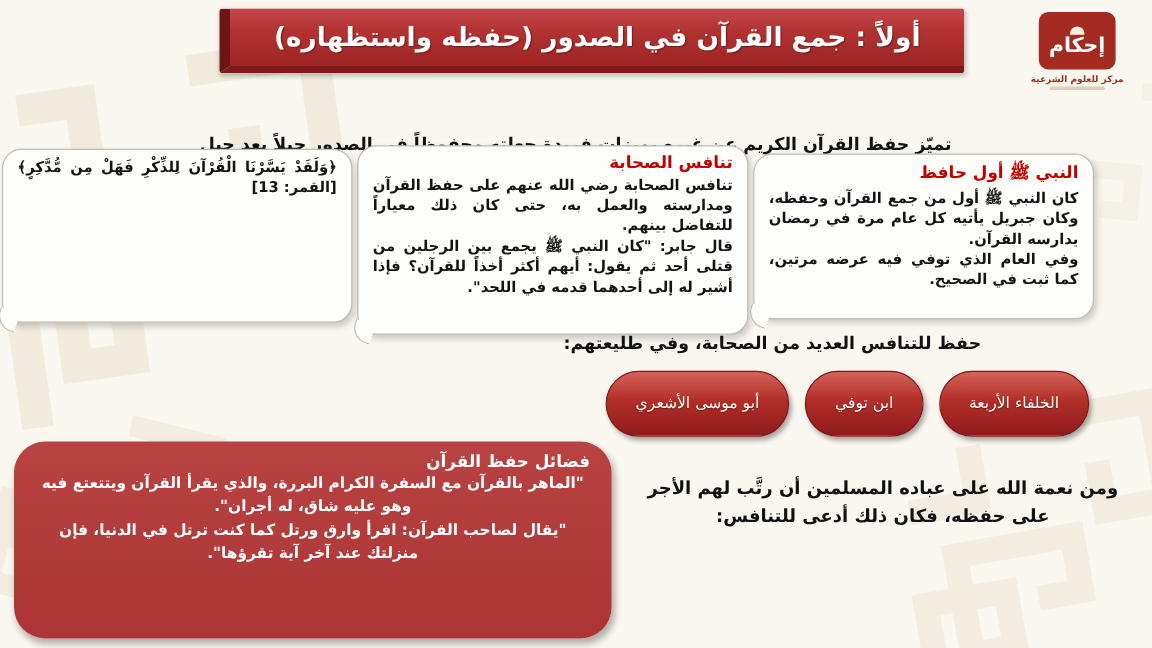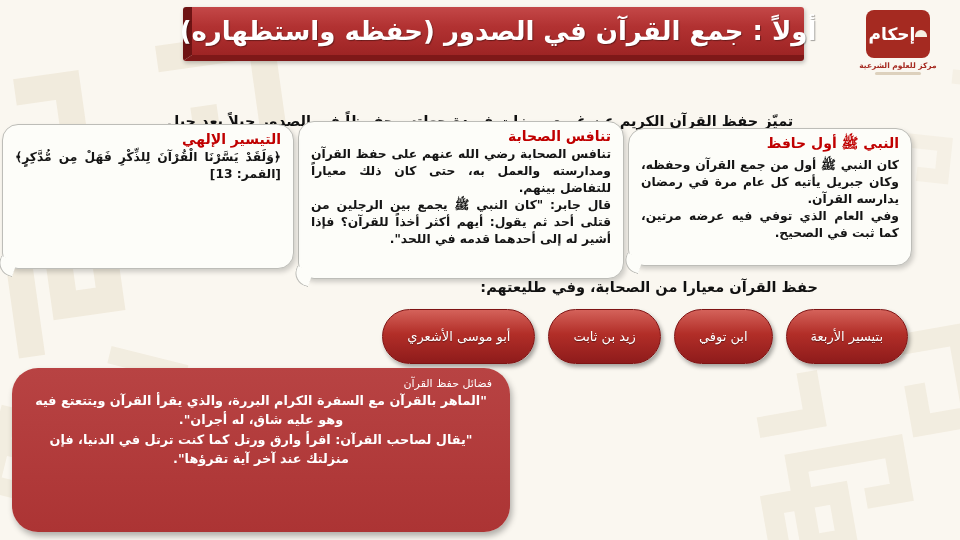--- a/index.html
+++ b/index.html
@@ -21,29 +21,29 @@
   .banner{
     position:absolute;left:183px;top:7px;width:612px;height:48px;
     background:linear-gradient(180deg,#C44848 0%,#B23232 40%,#9E2424 100%);
     border-left:9px solid #6E1414;
     border-bottom:6px solid #7E1818;
     border-radius:3px;
     display:flex;align-items:center;justify-content:center;
     box-shadow:1px 2px 4px rgba(0,0,0,.25);
   }
   .banner-title{
-    color:#fff;font-weight:bold;font-size:26px;white-space:nowrap;
+    color:#fff;font-weight:bold;font-size:22px;white-space:nowrap;
     text-shadow:1px 1px 1px rgba(0,0,0,.35);
   }
   
   .logo{position:absolute;right:16px;top:10px;width:92px;text-align:center;}
   .logo-badge{
     width:64px;height:48px;margin:0 auto;
     background:#A52A21;border-radius:8px;
-    display:flex;align-items:center;justify-content:center;
+    display:flex;flex-direction:column;align-items:center;justify-content:center;
     position:relative;
   }
   .logo-dome{
     width:12px;height:7px;background:#F6EFE2;
     border-radius:6px 6px 0 0;margin-bottom:1px;
   }
   .logo-word{color:#fff;font-weight:bold;font-size:17px;line-height:1;}
   .logo-sub{color:#A52A21;font-weight:bold;font-size:7.5px;margin-top:3px;}
   .logo-tagline{
     height:3px;width:46px;margin:2px auto 0;
@@ -101,21 +101,21 @@
   }
   
   .virtues{
     position:absolute;left:12px;top:368px;width:498px;height:164px;
     background:linear-gradient(180deg,#B84343 0%,#AC3434 100%);
     border-radius:26px;
     box-shadow:2px 4px 6px rgba(0,0,0,.3);
     color:#fff;box-sizing:border-box;
     padding:9px 18px 8px;
   }
-  .virtues-title{font-weight:normal;font-size:11px;margin:0;text-align:right;}
+  .virtues-title{font-weight:bold;font-size:14px;margin:0;text-align:right;}
   .virtues-intro{font-weight:bold;font-size:13px;margin:2px 0 0;text-align:right;}
   .virtues-hadith{font-weight:bold;font-size:12.8px;margin:2px 0 0;text-align:center;line-height:1.45;}
 </style>
 </head>
 <body>
 
 <div class="slide">
 
   <svg class="ornament" style="left:-15px;top:35px;width:330px;height:330px;transform:rotate(-8deg);" viewBox="0 0 100 100">
     <path d="M8 92 V60 H34 V78 H20 V46 H58 V64 H44 M58 8 H90 V40 H70 V24 M8 30 H30 V12 H14" fill="none" stroke="#EBE2CE" stroke-width="8"></path>
@@ -155,35 +155,34 @@
 
   <div class="card card-prophet">
     <div class="card-title">النبي ﷺ أول حافظ</div>
     <div class="card-body">
       <p>كان النبي ﷺ أول من جمع القرآن وحفظه، وكان جبريل يأتيه كل عام مرة في رمضان يدارسه القرآن.</p>
       <p>وفي العام الذي توفي فيه عرضه مرتين، كما ثبت في الصحيح.</p>
     </div>
   </div>
 
   <div class="card card-ease">
-    <div class="card-title">التيسير الإلهي</div>
     <div class="card-body">
       <p>﴿وَلَقَدْ يَسَّرْنَا الْقُرْآنَ لِلذِّكْرِ فَهَلْ مِن مُّدَّكِرٍ﴾ [القمر: 13]</p>
     </div>
   </div>
 
-  <div class="memorizers-line">حفظ القرآن معيارا من الصحابة، وفي طليعتهم:</div>
+  <div class="memorizers-line">حفظ للتنافس العديد من الصحابة، وفي طليعتهم:</div>
 
   <div class="pill-row">
-    <div class="pill">بتيسير الأربعة</div>
+    <div class="pill">الخلفاء الأربعة</div>
     <div class="pill">ابن توفي</div>
-    <div class="pill">زيد بن ثابت</div>
     <div class="pill">أبو موسى الأشعري</div>
   </div>
 
+  <div class="reward-note">ومن نعمة الله على عباده المسلمين أن رتَّب لهم الأجر على حفظه، فكان ذلك أدعى للتنافس:</div>
 
   <div class="virtues">
     <p class="virtues-title">فضائل حفظ القرآن</p>
     <p class="virtues-hadith">"الماهر بالقرآن مع السفرة الكرام البررة، والذي يقرأ القرآن ويتتعتع فيه وهو عليه شاق، له أجران".</p>
     <p class="virtues-hadith">"يقال لصاحب القرآن: اقرأ وارق ورتل كما كنت ترتل في الدنيا، فإن منزلتك عند آخر آية تقرؤها".</p>
   </div>
 
 </div>
 
 </body></html>

